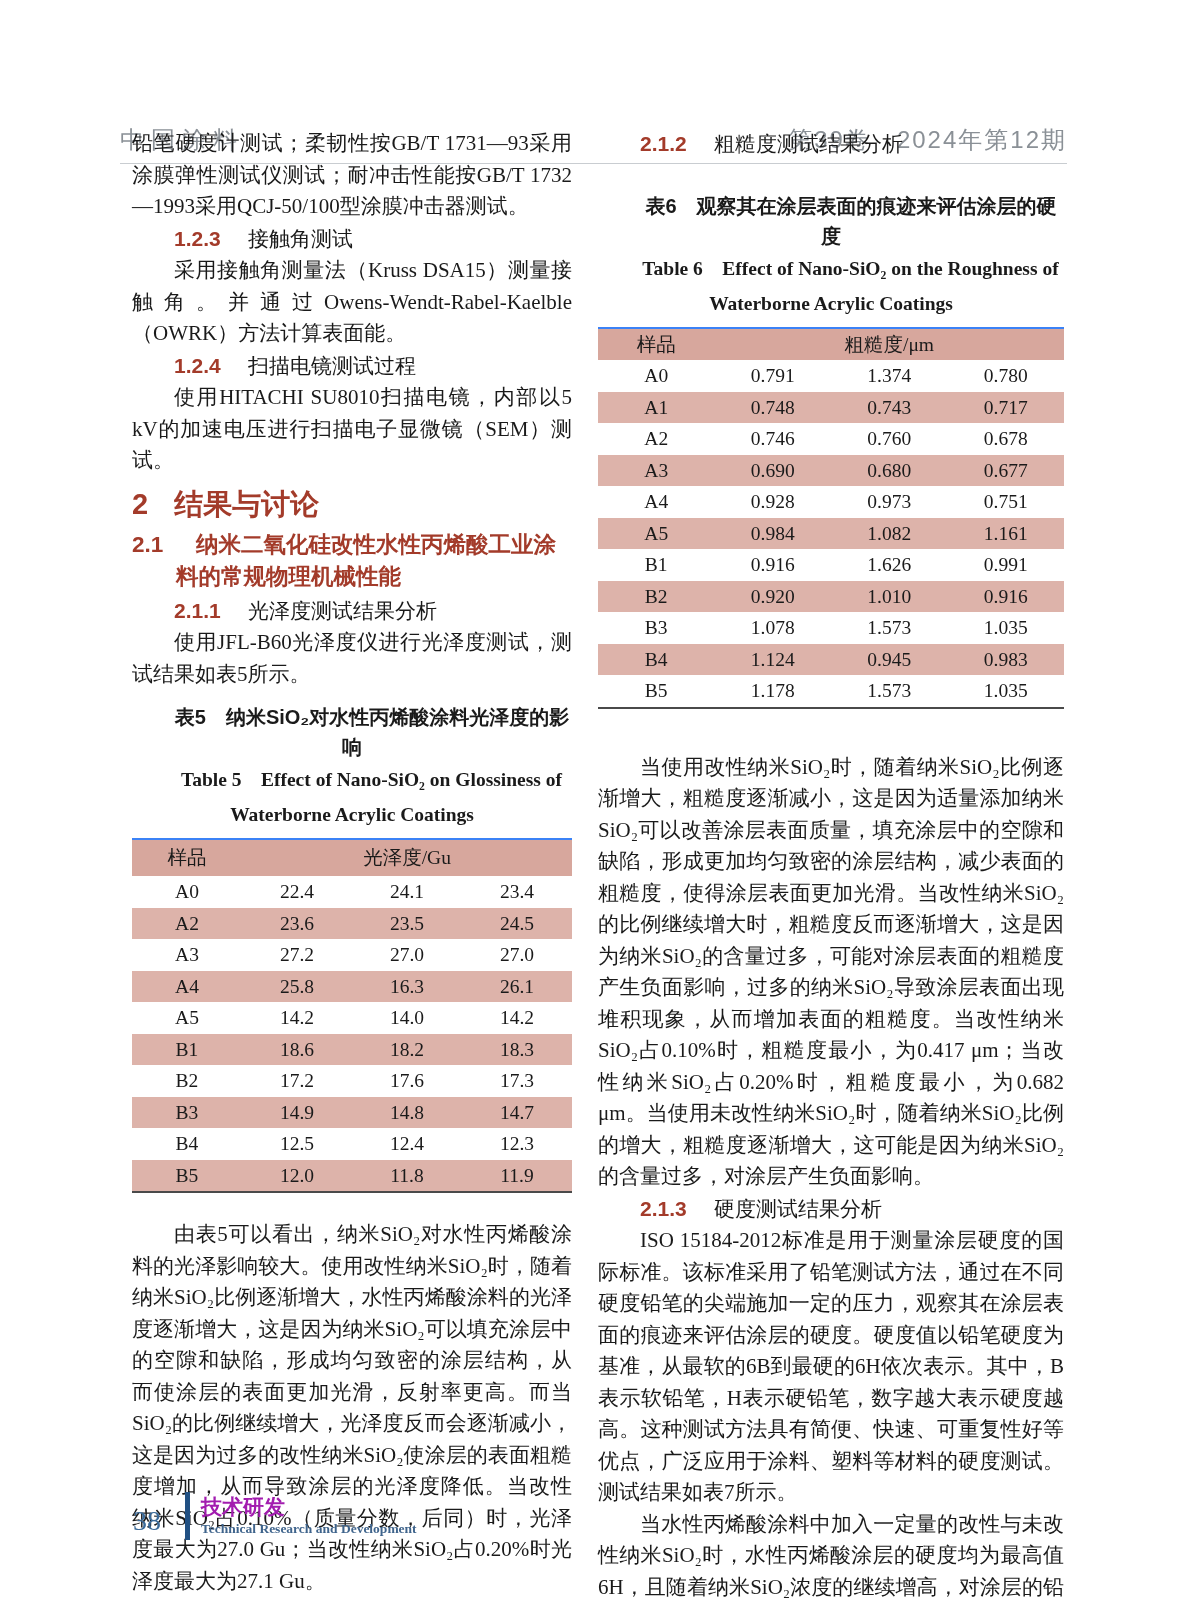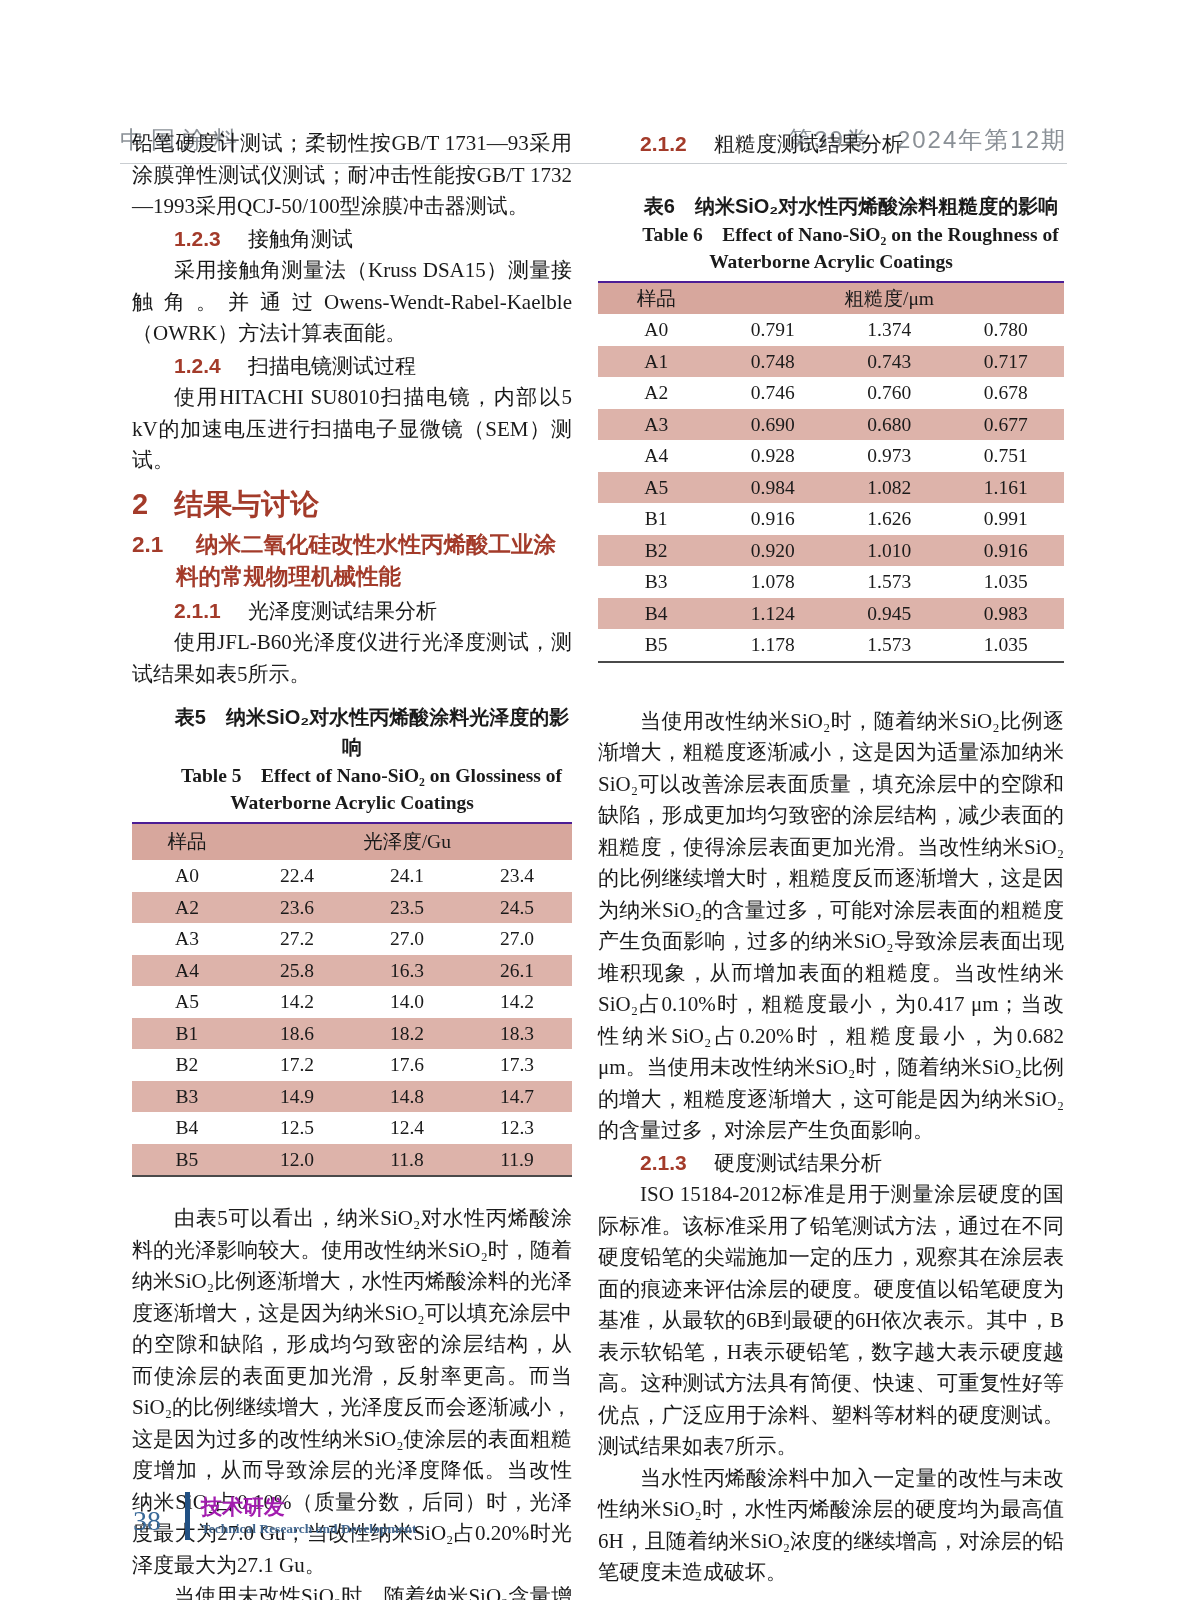--- a/index.html
+++ b/index.html
@@ -33,23 +33,23 @@
   .h2{position:relative;margin:2px 0 2px 0;padding-left:44px;
       font-family:"Liberation Sans","DejaVu Sans",sans-serif;font-weight:bold;
       color:var(--accent_red,#a33b2a);font-size:22.5px;line-height:32px;text-align:left;}
   .h2 .num{position:absolute;left:0;top:0;}
   .h2 .ttl{display:block;text-indent:20px;}
 
   
   .tbl-block{margin-top:12px;}
   .cap-zh{font-family:"Liberation Sans","DejaVu Sans",sans-serif;font-weight:bold;
           font-size:20px;line-height:30px;text-align:center;text-indent:0;margin:0;}
-  .cap-en{font-weight:bold;font-size:19.5px;line-height:27px;text-align:center;text-indent:0;margin:0 10px;}
+  .cap-en{font-weight:bold;font-size:19.5px;line-height:35px;text-align:center;text-indent:0;margin:0 10px;}
   table{width:100%;border-collapse:collapse;margin-top:6px;
-        border-top:2px solid #4c1d95;border-bottom:2px solid #4a4a4a;}
+        border-top:2px solid #3b82f6;border-bottom:2px solid #4a4a4a;}
   th,td{font-weight:normal;text-align:center;font-size:19.5px;padding:0;vertical-align:middle;}
   thead th{background:var(--table_header_bg,#d7a79d);}
   tbody tr:nth-child(even) td{background:var(--table_stripe_bg,#ddb3aa);}
   .t5 thead th{height:36px;}
   .t5 td{height:29px;}
   .t6 thead th{height:30px;}
   .t6 td{height:28.4px;}
   col.c{width:25%;}
 
   
@@ -190,21 +190,21 @@
     <p><span>当使用未改性SiO₂时，随着纳米SiO₂含量增大，光泽度减小，这可能是因为纳米SiO₂的含量过多，对涂层产生负面影响</span></p>
   </div>
 
   <div class="col col-right">
     <p class="h3">
       <span class="num">2.1.2</span>
       <span class="ttl">粗糙度测试结果分析</span>
     </p>
 
     <div class="tbl-block mt-cap6">
-      <p class="cap-zh">表6　纳米SiO₂对水性丙烯酸涂料粗糙度的影响</p>
+      <p class="cap-zh">表6　观察其在涂层表面的痕迹来评估涂层的硬度</p>
       <p class="cap-en">Table 6　Effect of Nano-SiO₂ on the Roughness of Waterborne Acrylic Coatings</p>
       <table class="t6">
         <colgroup>
             <col class="c">
             <col class="c">
             <col class="c">
             <col class="c">
           </colgroup>
         <thead>
           <tr>

